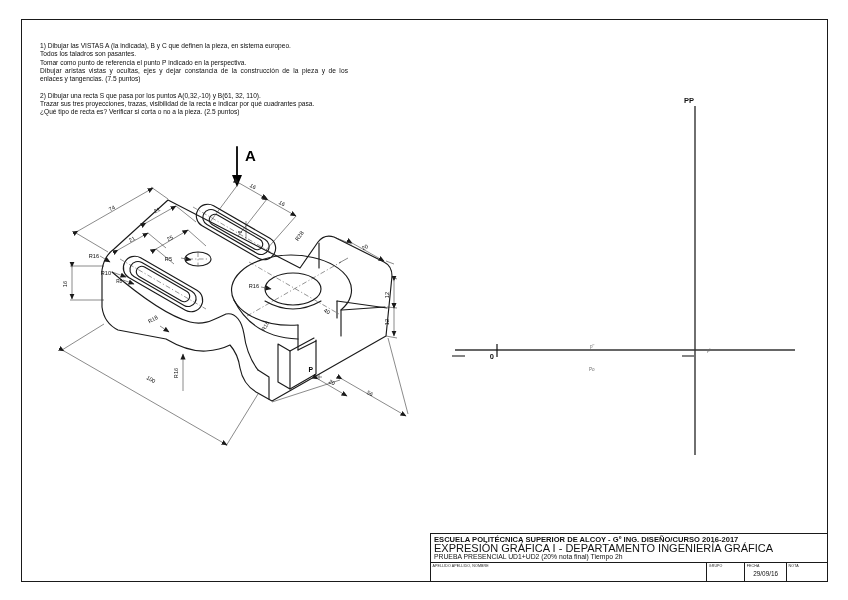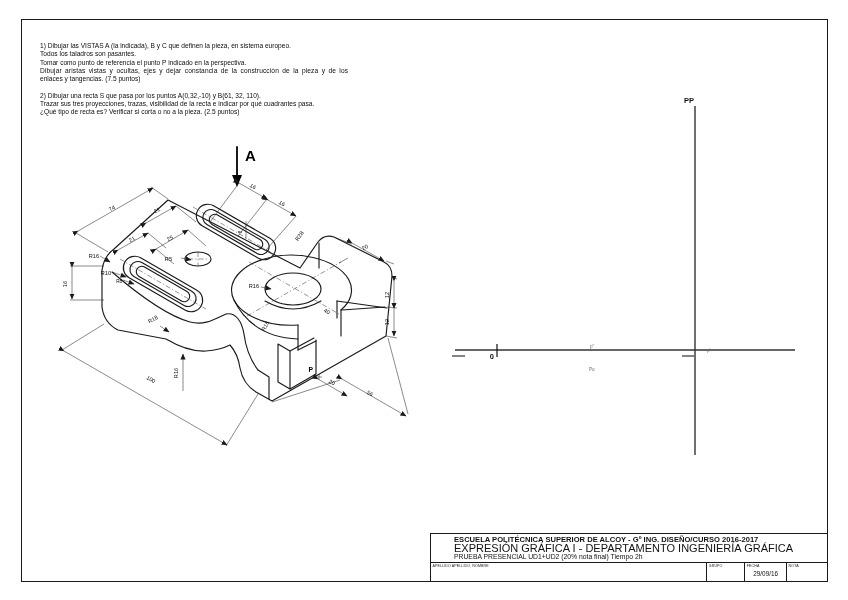--- a/index.html
+++ b/index.html
@@ -17,21 +17,21 @@
   .tn{fill:none;stroke:#2b2b2b;stroke-width:0.55;}
   .cl{fill:none;stroke:#2b2b2b;stroke-width:0.5;stroke-dasharray:5 2.2 1.2 2.2;}
   .dim{font-family:"Liberation Sans",sans-serif;font-size:5.6px;fill:#0d0d0d;}
   .dims{font-family:"Liberation Sans",sans-serif;font-size:4.6px;fill:#0d0d0d;}
   .big{font-family:"Liberation Sans",sans-serif;font-weight:bold;font-size:15px;fill:#000;}
   .plbl{font-family:"Liberation Sans",sans-serif;font-weight:bold;font-size:6.8px;fill:#000;}
   .ax{font-family:"Liberation Sans",sans-serif;font-weight:bold;font-size:7.5px;fill:#111;}
   .mk{font-family:"Liberation Sans",sans-serif;font-size:4.6px;fill:#6e6e6e;}
   
   #tblock{position:absolute;left:430px;top:533px;width:397px;height:48px;border-top:1px solid #1a1a1a;border-left:1px solid #1a1a1a;box-sizing:border-box;}
-  #tblock .txt{padding:1px 0 16px 3px;margin-left:20px;}
+  #tblock .txt{padding:1px 0 16px 3px;}
   .t1{font-size:7.6px;font-weight:bold;line-height:9px;white-space:nowrap;}
   .t2{font-size:11px;line-height:8.6px;white-space:nowrap;}
   .t3{font-size:6.8px;line-height:8.2px;white-space:nowrap;}
   #cells{position:absolute;left:0;bottom:0;width:100%;height:19px;display:flex;border-top:1px solid #1a1a1a;box-sizing:border-box;}
   .cell{position:relative;height:100%;box-sizing:border-box;border-right:1px solid #1a1a1a;}
   .cell:last-child{border-right:none;}
   .clab{position:absolute;left:1.5px;top:1px;font-size:3.6px;color:#222;letter-spacing:.1px;}
   .cval{position:absolute;left:0;right:0;top:7px;text-align:center;font-size:6.4px;color:#111;}
 </style>
 </head>

